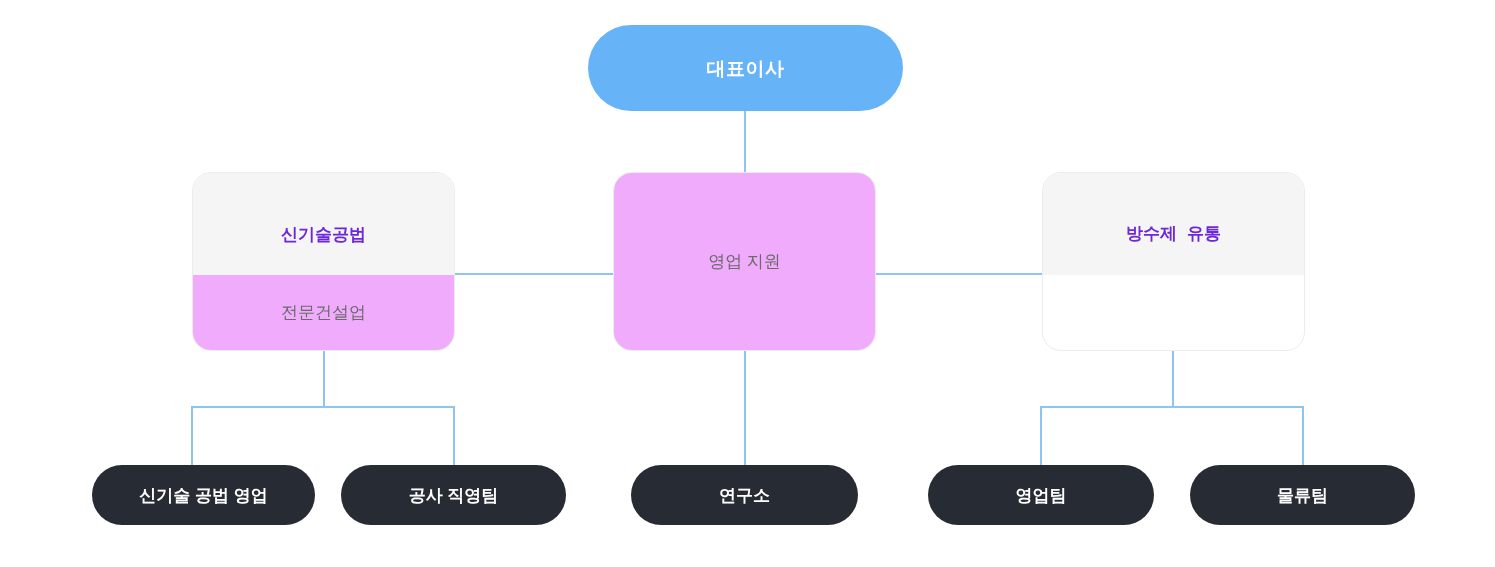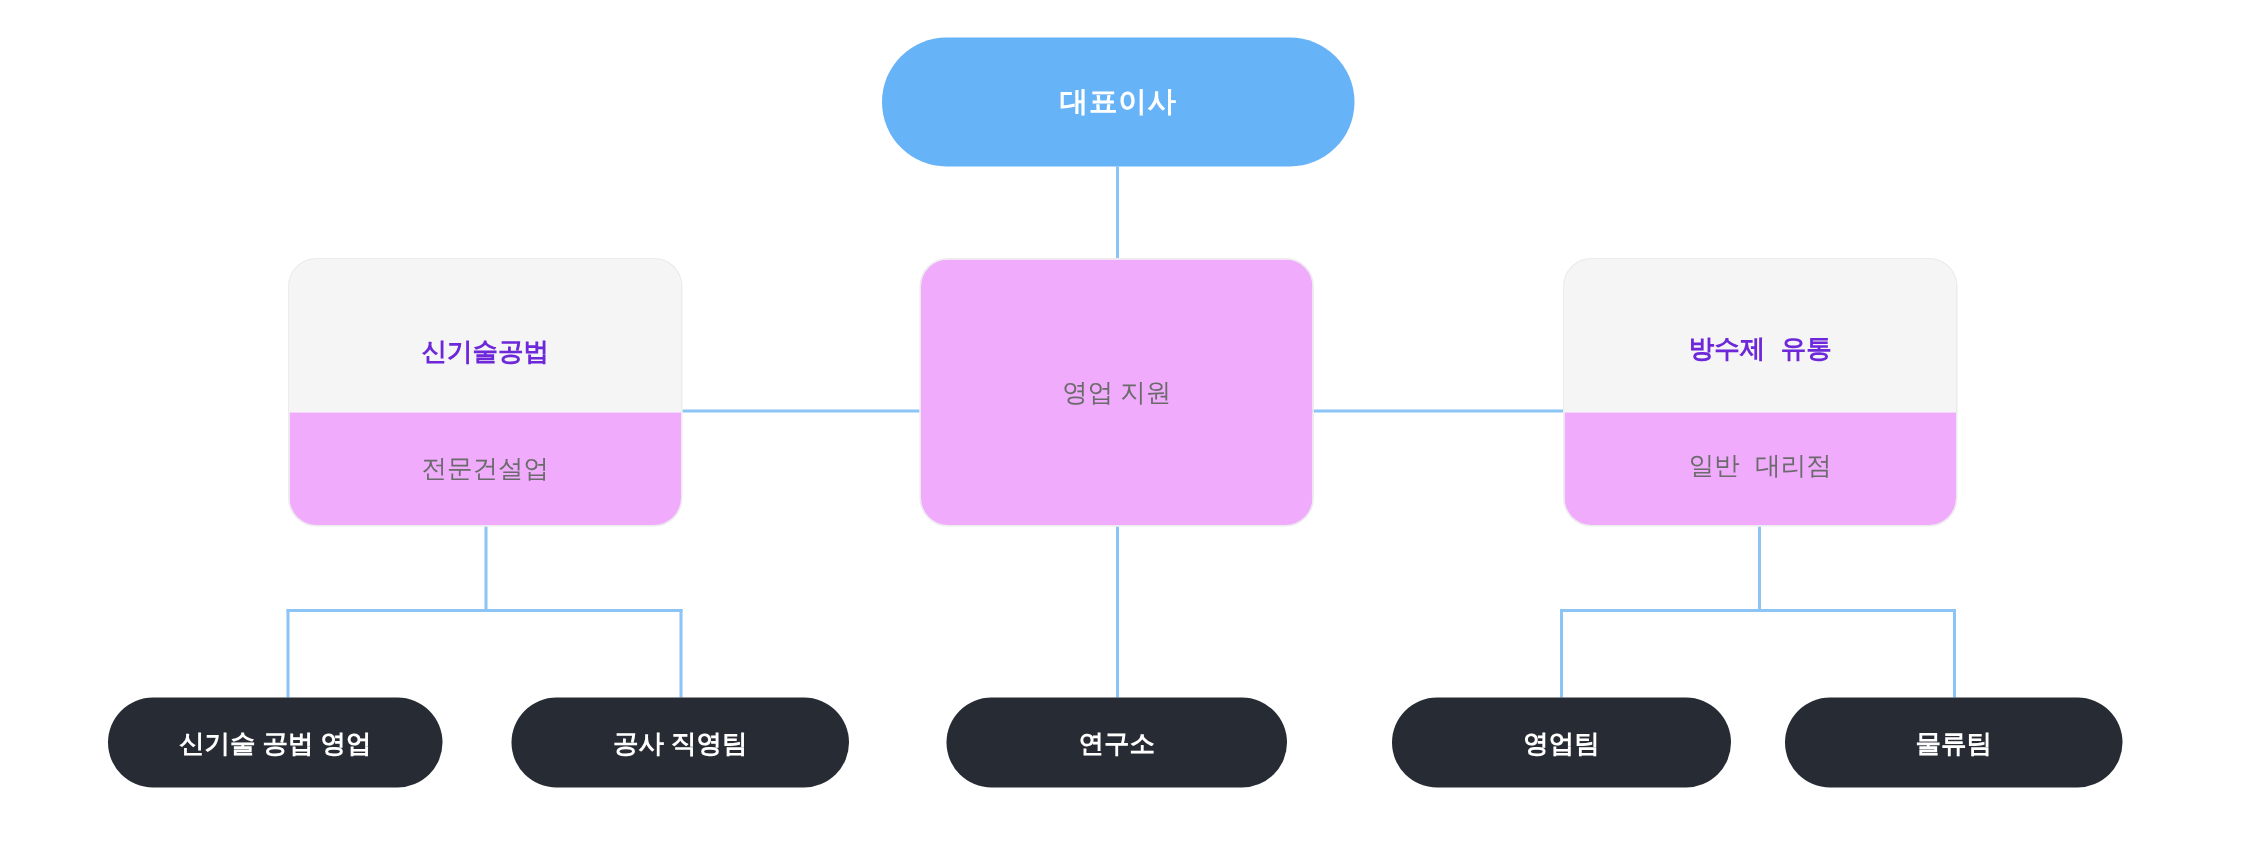--- a/index.html
+++ b/index.html
@@ -111,21 +111,21 @@
     box-sizing: border-box;
   }
   .team-label {
     color: #ffffff;
     font-size: 17px;
     font-weight: bold;
     line-height: 1;
     white-space: nowrap;
   }
 
-  #pill-0 { left: 72px;   width: 223px; text-align: right; }
+  #pill-0 { left: 92px;   width: 223px; text-align: right; }
   #pill-1 { left: 341px;  width: 225px; }
   #pill-2 { left: 631px;  width: 227px; }
   #pill-3 { left: 928px;  width: 226px; }
   #pill-4 { left: 1190px; width: 225px; }
 </style>
 </head>
 <body>
 
 <div id="org-chart">
 
@@ -162,23 +162,20 @@
   <div class="division-card" id="card-1">
     <div class="card-body">
       <span class="card-body-label">영업 지원</span>
     </div>
   </div>
 
   <div class="division-card" id="card-2">
     <div class="card-header">
       <span class="card-header-label">방수제 유통</span>
     </div>
-    <div class="card-body">
-      <span class="card-body-label">일반 대리점</span>
-    </div>
   </div>
 
   <div class="team-pill" id="pill-0">
     <span class="team-label">신기술 공법 영업</span>
   </div>
   <div class="team-pill" id="pill-2">
     <span class="team-label">연구소</span>
   </div>
   <div class="team-pill" id="pill-1">
     <span class="team-label">공사 직영팀</span>

